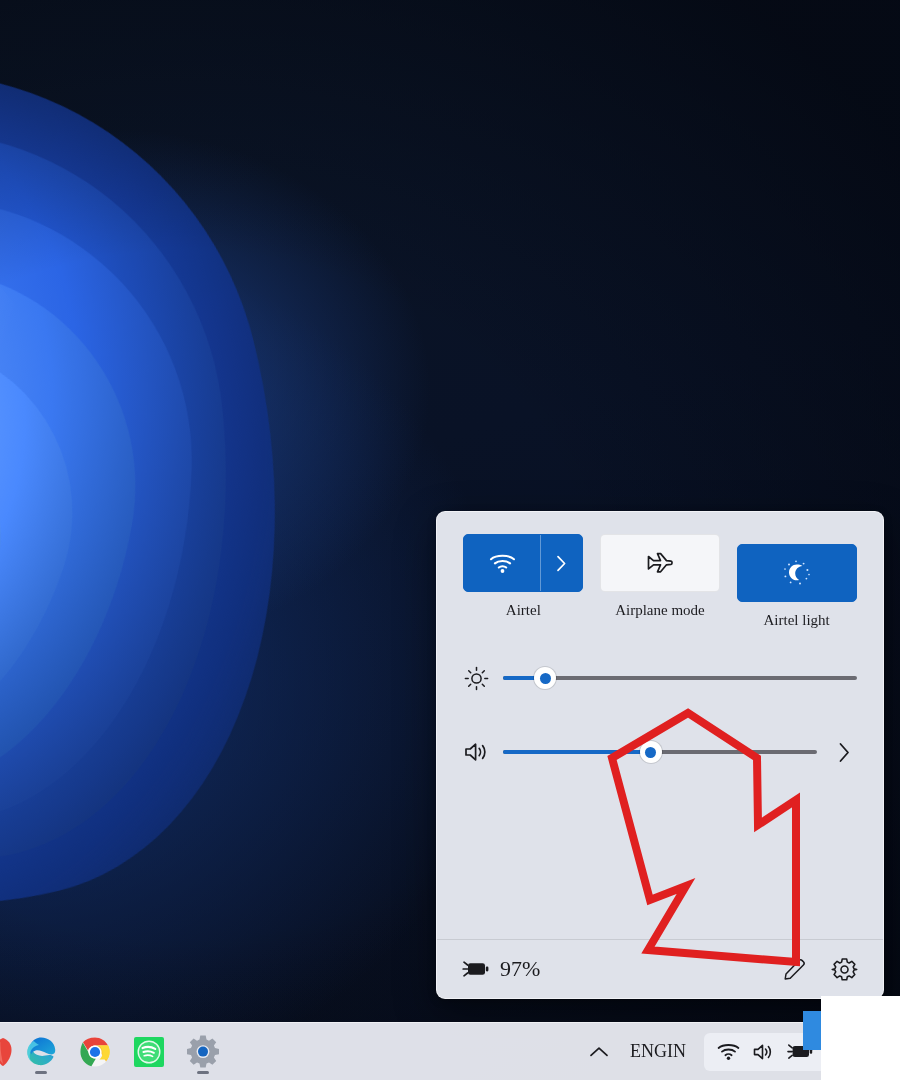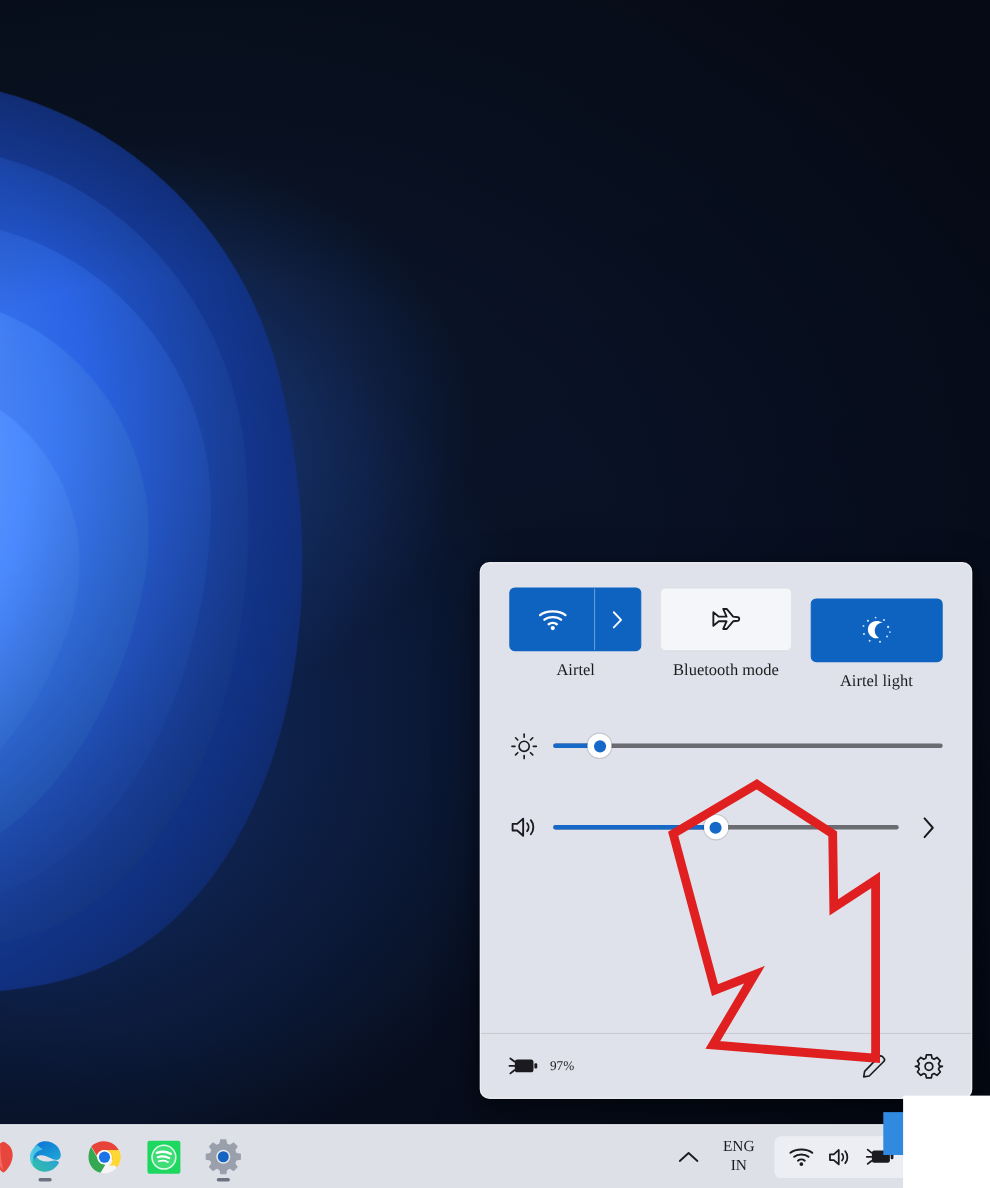--- a/index.html
+++ b/index.html
@@ -209,21 +209,21 @@
     left: 0; right: 0; bottom: 0;
     height: 58px;
     display: flex;
     align-items: center;
     padding: 0 22px 0 24px;
   }
   #battery-status {
     display: flex; align-items: center; gap: 9px;
     color: #1b1b1f;
   }
-  #battery-pct { font-size: 12px; }
+  #battery-pct { font-size: 22px; }
   #qs-footer .spacer { flex: 1 1 auto; }
   .footer-btn {
     width: 34px; height: 34px;
     display: flex; align-items: center; justify-content: center;
     color: #1b1b1f;
     border-radius: 4px;
   }
   #gear-footer-btn { margin-left: 16px; }
 
   
@@ -269,23 +269,23 @@
     align-items: center;
     gap: 0;
     padding-right: 8px;
   }
   #tray-chevron {
     width: 38px; height: 40px;
     display: flex; align-items: center; justify-content: center;
     color: #1b1b1f;
   }
   #lang-indicator {
-    display: flex; flex-direction: column;
+    display: flex; flex-direction: row;
     align-items: center; justify-content: center;
-    font-size: 14px;
+    font-size: 18px;
     color: #1b1b1f;
     line-height: 1.22;
     padding: 0 12px;
   }
   #tray-pill {
     display: flex;
     align-items: center;
     gap: 12px;
     background: #eceef4;
     border-radius: 6px;
@@ -371,21 +371,21 @@
       <div class="tile-cell">
         <div class="tile">
           <span>
             <svg width="30" height="26" viewBox="0 0 30 26">
               <path d="M3.5 6.5 L8.5 10.6 L15.5 10.6 L12.5 3.6 L15.6 3.6 L21.5 10.6 L26 11.1
                        C27.4 11.3 27.4 14.1 26 14.3 L21.5 14.8 L15.6 21.8 L12.5 21.8 L15.5 14.8
                        L8.5 14.8 L3.5 18.9 L3.5 6.5 Z" fill="none" stroke="currentColor" stroke-width="1.7" stroke-linejoin="round"></path>
             </svg>
           </span>
         </div>
-        <div class="tile-label">Bluetooth mode</div>
+        <div class="tile-label">Airplane mode</div>
       </div>
 
 
       <div class="tile-cell row2">
         <div class="tile on">
           <span>
             <svg width="32" height="30" viewBox="0 0 32 30">
               <path d="M20.4 9.0 C16.4 9.2 13.2 12.5 13.2 16.5 C13.2 19.3 14.8 21.7 17.1 22.9
                        C16.4 23.1 15.6 23.2 14.8 23.2 C10.5 23.2 7.0 19.7 7.0 15.4
                        C7.0 11.1 10.5 7.6 14.8 7.6 C16.9 7.6 18.9 8.1 20.4 9.0 Z" fill="#ffffff" transform="translate(1,-1)"></path>

